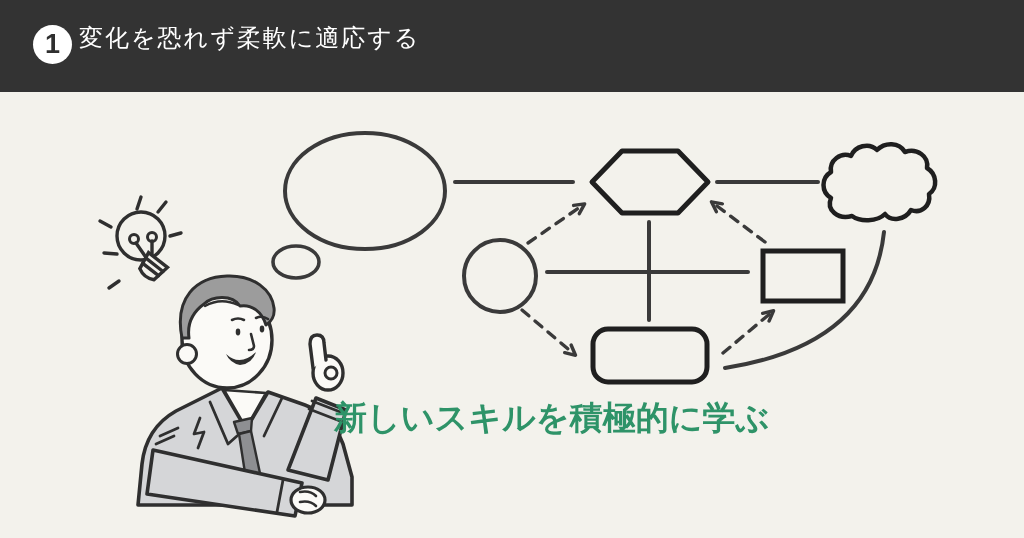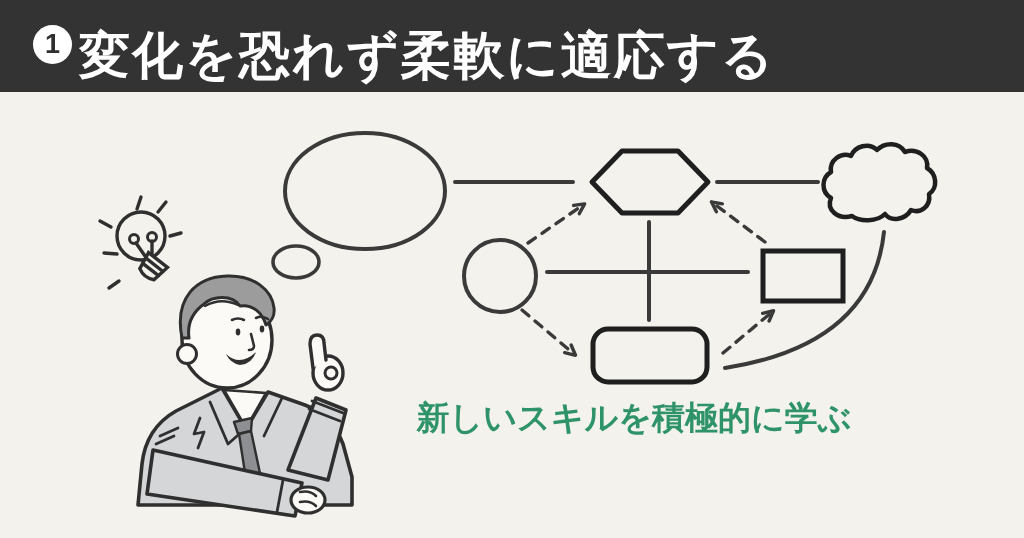--- a/index.html
+++ b/index.html
@@ -20,31 +20,31 @@
   }
   .badge {
     position: absolute; left: 33px; top: 25px;
     width: 39px; height: 39px; border-radius: 50%;
     background: #ffffff; color: #2f2f2f;
     display: flex; align-items: center; justify-content: center;
     font-weight: bold; font-size: 27px;
   }
   .title {
     position: absolute; left: 79px; top: 22px;
-    color: #ffffff; font-size: 51px; font-weight: bold;
+    color: #ffffff; font-size: 24px; font-weight: normal;
     letter-spacing: 2px; white-space: nowrap;
   }
 
   
   .art { position: absolute; left: 0; top: 92px; width: 1024px; height: 446px; }
 
   
   .caption {
     position: absolute; left: 334px; top: 395px; width: 600px;
-    text-align: center; color: #2e9368;
+    text-align: left; color: #2e9368;
     font-size: 33px; font-weight: bold; line-height: 46px;
     white-space: nowrap;
   }
 </style>
 </head>
 <body>
 
 <div class="stage">
 
   <div class="header">

